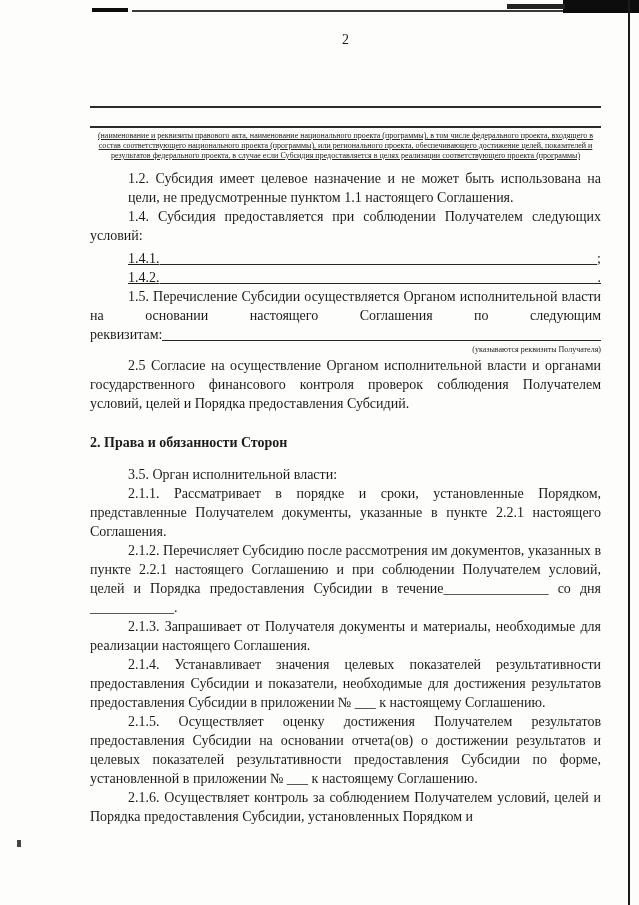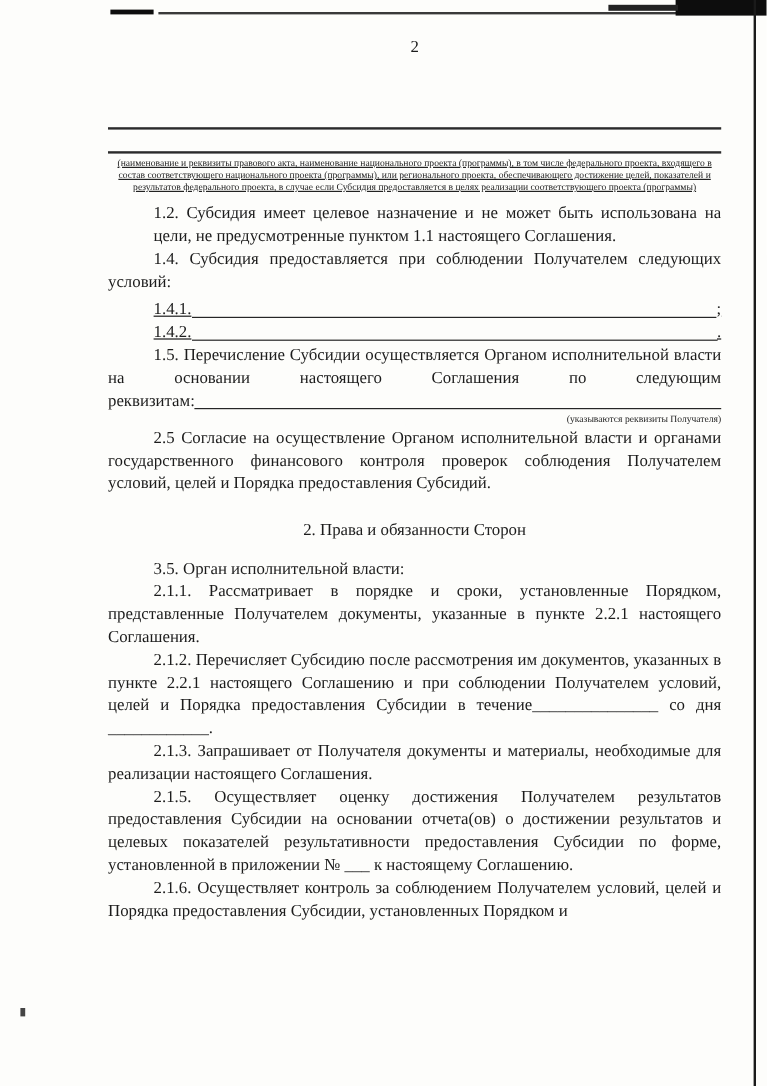--- a/index.html
+++ b/index.html
@@ -30,21 +30,21 @@
   }
   .body { margin: 0; text-align: justify; text-indent: 38px; overflow-wrap: break-word; }
   .first-para { margin-top: 8px; }
   .block-indent { padding-left: 38px; text-indent: 0; }
   .just-last { text-align-last: justify; }
   .blank-row { display: flex; align-items: flex-end; }
   .blank-row.indent { padding-left: 38px; text-decoration: underline; }
   .blank-row.gap-top { margin-top: 4px; }
   .fill { flex: 1 1 auto; border-bottom: 1px solid #262626; margin-bottom: 3px; height: 0; }
   .caption-recipient { font-size: 8px; line-height: 12px; text-align: right; color: #222; }
-  .heading { font-size: 14px; font-weight: 400; text-align: center; margin: 20px 0 13px; }
+  .heading { font-size: 14px; font-weight: 700; margin: 20px 0 13px; }
   .artifact { position: absolute; background: #0d0d0d; }
   .a-top-dash  { left: 92px;  top: 8px;  width: 36px;  height: 4px; }
   .a-top-line  { left: 132px; top: 10px; width: 432px; height: 2px; background: #3a3a3a; }
   .a-corner    { right: 0;    top: 0;    width: 76px;  height: 13px; }
   .a-corner2   { right: 74px; top: 4px;  width: 58px;  height: 5px;  background: #222; }
   .a-right-line{ right: 9px;  top: 0;    width: 2px;   height: 905px; background: #1a1a1a; }
   .a-dot       { left: 17px;  top: 840px; width: 4px;  height: 7px;  background: #444; }
 </style>
 </head>
 <body>
@@ -96,17 +96,18 @@
     <div class="caption-recipient">(указываются реквизиты Получателя)</div>
 
     <p class="body">2.5 Согласие на осуществление Органом исполнительной власти и органами государственного финансового контроля проверок соблюдения Получателем условий, целей и Порядка предоставления Субсидий.</p>
 
     <h2 class="heading">2. Права и обязанности Сторон</h2>
 
     <p class="body">3.5. Орган исполнительной власти:</p>
     <p class="body">2.1.1. Рассматривает в порядке и сроки, установленные Порядком, представленные Получателем документы, указанные в пункте 2.2.1 настоящего Соглашения.</p>
     <p class="body">2.1.2. Перечисляет Субсидию после рассмотрения им документов, указанных в пункте 2.2.1 настоящего Соглашению и при соблюдении Получателем условий, целей и Порядка предоставления Субсидии в течение_______________ со дня ____________.</p>
     <p class="body">2.1.3. Запрашивает от Получателя документы и материалы, необходимые для реализации настоящего Соглашения.</p>
+    <p class="body">2.1.4. Устанавливает значения целевых показателей результативности предоставления Субсидии и показатели, необходимые для достижения результатов предоставления Субсидии в приложении № ___ к настоящему Соглашению.</p>
     <p class="body">2.1.5. Осуществляет оценку достижения Получателем результатов предоставления Субсидии на основании отчета(ов) о достижении результатов и целевых показателей результативности предоставления Субсидии по форме, установленной в приложении № ___ к настоящему Соглашению.</p>
     <p class="body">2.1.6. Осуществляет контроль за соблюдением Получателем условий, целей и Порядка предоставления Субсидии, установленных Порядком и</p>
 
   </div>
 </div>
 
 </body></html>

